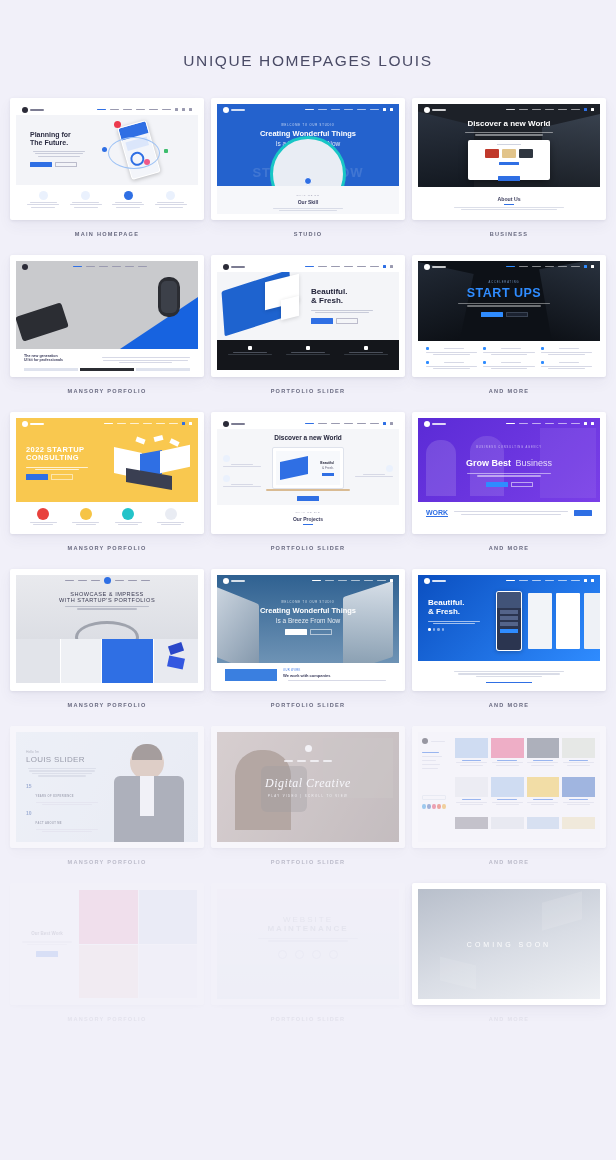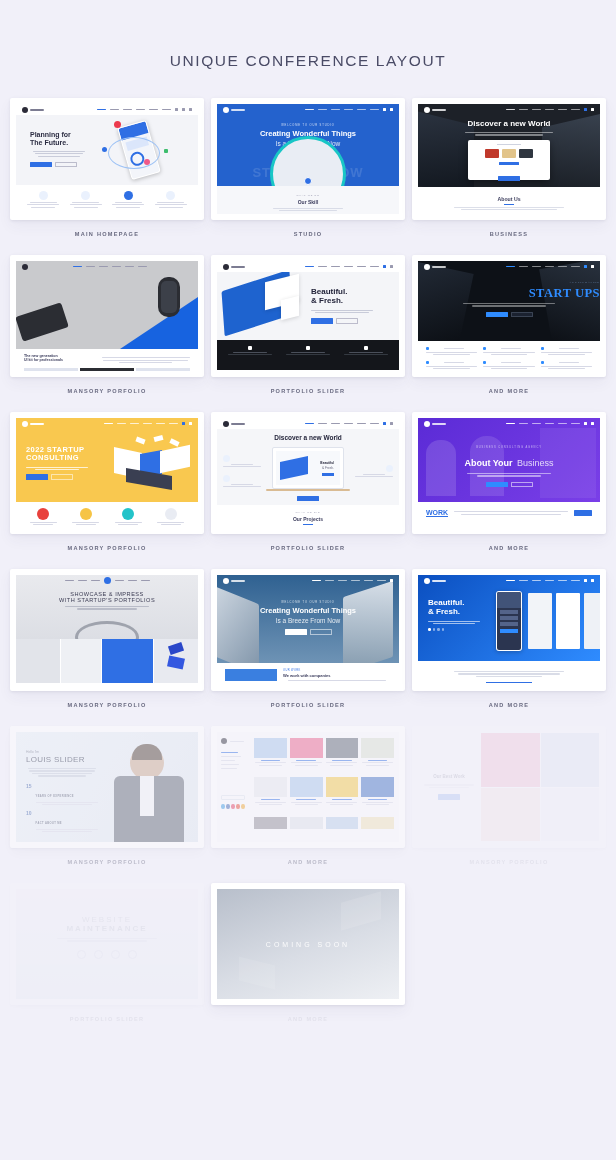--- a/index.html
+++ b/index.html
@@ -96,21 +96,21 @@
   .tile{ background:#e7e9f1; }
 
   .swatch{ width:6px;height:6px;border-radius:50%; }
 </style>
 </head>
 <body>
 
 <div class="page">
 
   <div class="header">
-    <div class="subtitle">UNIQUE CONFERENCE LAYOUT</div>
+    <div class="subtitle">UNIQUE HOMEPAGES LOUIS</div>
   </div>
 
   <div class="grid">
 
     <div class="cell">
       <div class="card">
         <div class="shot">
           <div class="nav">
             <span class="logo">
                 <i class="dot"></i>
@@ -405,21 +405,21 @@
                   <i style="background:#2f8cff"></i>
                   <i style="background:rgba(255,255,255,.5)"></i>
                   <i style="background:rgba(255,255,255,.5)"></i>
                   <i style="background:rgba(255,255,255,.5)"></i>
                   <i style="background:rgba(255,255,255,.5)"></i>
                   <i style="background:rgba(255,255,255,.5)"></i>
                   <span class="sq" style="background:#2f8cff"></span>
                   <span class="sq" style="background:#fff"></span>
                 </span>
             </div>
-            <div style="position:absolute;left:0;right:0;top:20px;text-align:right;z-index:2;font-family:Liberation Serif, serif;">
+            <div style="position:absolute;left:0;right:10px;top:20px;text-align:center;z-index:2;">
               <div class="eyebrow" style="color:#8fb7ee;">ACCELERATING</div>
               <div class="h1" style="font-size:12.5px;color:#2f8cff;letter-spacing:.5px;margin-top:2px;">START UPS</div>
               <div class="lines" style="width:92px;margin-top:3px;">
                   <span style="background:rgba(255,255,255,.4);width:100%"></span>
                   <span style="background:rgba(255,255,255,.4);width:80%"></span>
                 </div>
               <div class="btns" style="margin-top:5px;">
                 <span class="btn" style="background:#2f8cff"></span>
                 <span class="btn" style="background:#1b2husband;background:#1b2230;border:.5px solid #3a4454"></span>
               </div>
@@ -631,21 +631,21 @@
                   <i style="background:rgba(255,255,255,.6)"></i>
                   <i style="background:rgba(255,255,255,.6)"></i>
                   <i style="background:rgba(255,255,255,.6)"></i>
                   <span class="sq" style="background:#fff"></span>
                   <span class="sq" style="background:#fff"></span>
                 </span>
             </div>
             <div style="position:absolute;left:0;right:0;top:28px;text-align:center;z-index:2;">
               <div class="eyebrow" style="color:rgba(255,255,255,.75);">BUSINESS CONSULTING AGENCY</div>
               <div style="margin-top:3px;">
-                <span class="h1" style="font-size:9px;color:#fff;">About Your</span>
+                <span class="h1" style="font-size:9px;color:#fff;">Grow Best</span>
                 <span style="font-size:9px;color:rgba(255,255,255,.8);">Business</span>
               </div>
               <div class="lines" style="width:84px;margin-top:3px;">
                   <span style="background:rgba(255,255,255,.5);width:100%"></span>
                   <span style="background:rgba(255,255,255,.5);width:76%"></span>
                 </div>
               <div class="btns" style="margin-top:5px;">
                 <span class="btn" style="background:#2f8cff"></span>
                 <span class="btn ghost"></span>
               </div>
@@ -834,20 +834,43 @@
             <span style="position:absolute;left:20px;top:4px;width:34px;height:34px;border-radius:50%;background:#c9a68c;"></span>
             <span style="position:absolute;left:22px;top:2px;width:30px;height:16px;border-radius:14px 14px 0 0;background:#4a3a2e;"></span>
             <span style="position:absolute;left:4px;top:34px;width:70px;height:66px;background:#5d6472;border-radius:6px 6px 0 0;"></span>
             <span style="position:absolute;left:30px;top:34px;width:14px;height:40px;background:#f2f3f6;"></span>
           </div>
         </div>
       </div>
       <div class="caption">MANSORY PORFOLIO</div>
     </div>
 
+    <div class="cell row-fade">
+      <div class="card">
+        <div class="shot" style="background:linear-gradient(120deg,#b9a79f,#8e7f7a);">
+          <span style="position:absolute;left:18px;top:18px;width:56px;height:80px;background:#6b4f3c;border-radius:26px 26px 0 0;"></span>
+          <span style="position:absolute;right:6px;top:6px;width:70px;height:60px;background:rgba(160,150,140,.5);"></span>
+          <span style="position:absolute;left:44px;top:34px;width:46px;height:46px;background:#3d3a3a;opacity:.35;border-radius:6px;"></span>
+          <div style="position:absolute;left:0;right:0;top:6px;text-align:center;">
+            <span style="display:inline-block;width:7px;height:7px;border-radius:50%;background:rgba(255,255,255,.9);"></span>
+            <div class="menu" style="justify-content:center;margin-top:4px;">
+                <i style="background:rgba(255,255,255,.8)"></i>
+                <i style="background:rgba(255,255,255,.8)"></i>
+                <i style="background:rgba(255,255,255,.8)"></i>
+                <i style="background:rgba(255,255,255,.8)"></i>
+              </div>
+          </div>
+          <div style="position:absolute;left:0;right:0;top:44px;text-align:center;color:#fff;">
+            <div style="font-family:'Liberation Serif',serif;font-style:italic;font-size:12px;letter-spacing:.5px;">Digital Creative</div>
+            <div style="font-size:2.8px;letter-spacing:1.4px;margin-top:3px;opacity:.9;">PLAY VIDEO  |  SCROLL TO VIEW</div>
+          </div>
+        </div>
+      </div>
+      <div class="caption">PORTFOLIO SLIDER</div>
+    </div>
 
     <div class="cell row-fade">
       <div class="card">
         <div class="shot" style="display:flex;background:#fafbfd;">
           <div style="width:32px;padding:6px 4px;">
             <div style="display:flex;gap:2px;align-items:center;">
                 <span style="width:6px;height:6px;border-radius:50%;background:#2b2b38;"></span>
                 <span class="ln" style="width:14px;"></span>
               </div>
             <div style="margin-top:8px;">

